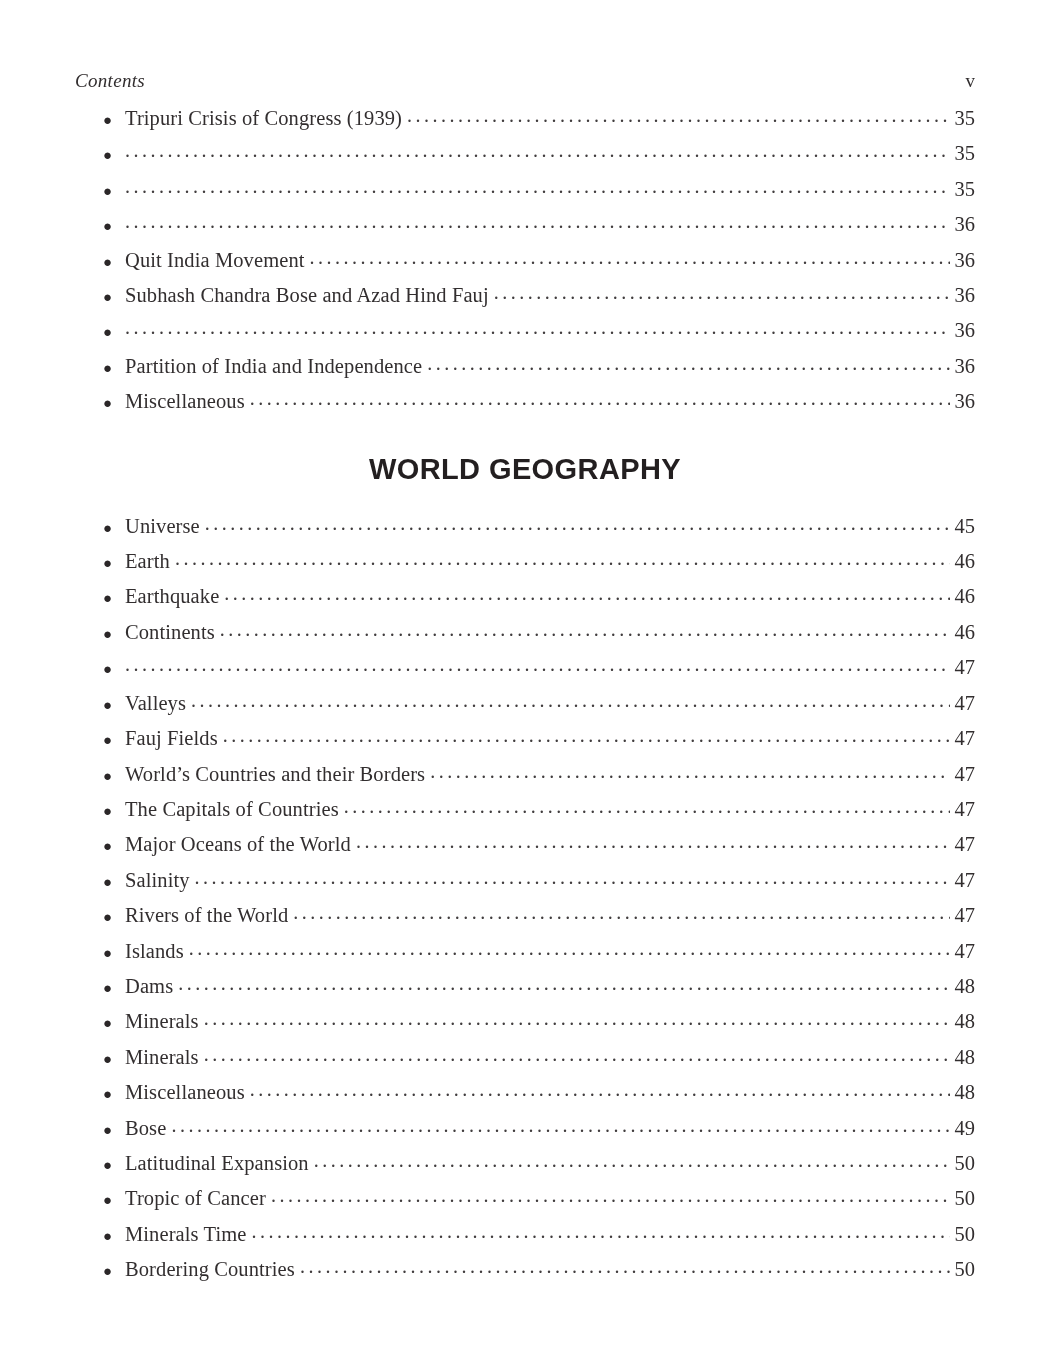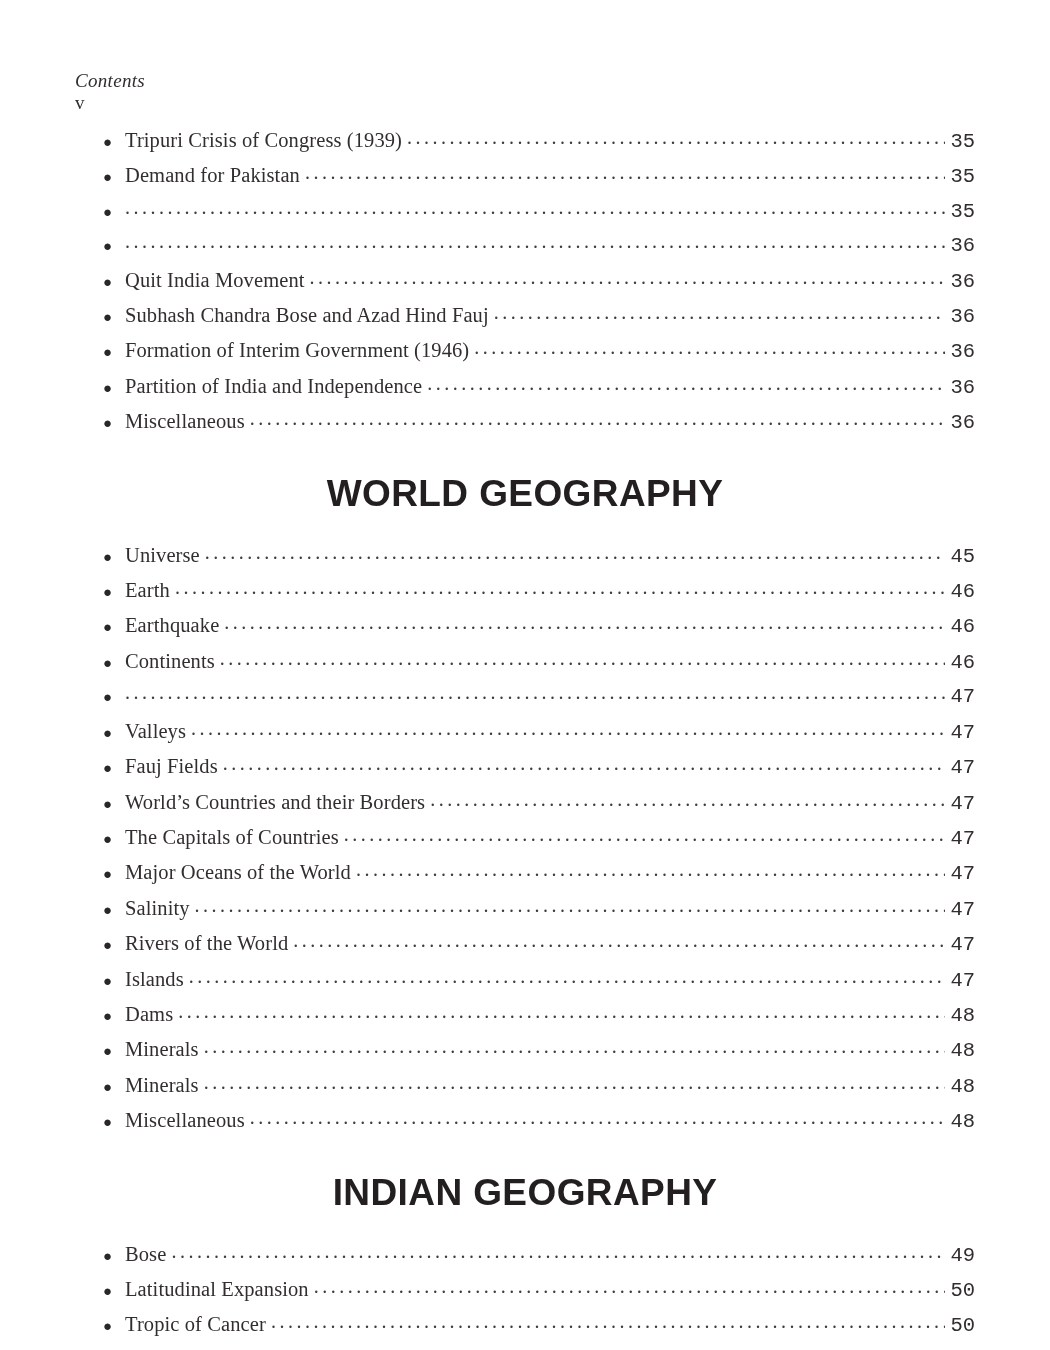--- a/index.html
+++ b/index.html
@@ -19,21 +19,20 @@
     width: 1050px;
     height: 1350px;
     padding: 70px 75px 0 75px;
   }
   .running-header {
     display: flex;
     justify-content: space-between;
     align-items: baseline;
     font-size: 19px;
     margin-bottom: 10px;
-    flex-direction: column;
   }
   .running-header .book-part {
     font-style: italic;
     letter-spacing: 0.3px;
   }
   .running-header .folio {
     font-style: normal;
     font-size: 19px;
   }
   .toc-row {
@@ -69,27 +68,26 @@
     word-spacing: 1.5px;
     color: #413d3e;
     position: absolute;
     left: 0;
     bottom: 5px;
     white-space: nowrap;
   }
   .pagenum {
     flex: 0 0 auto;
     padding-left: 5px;
-    font-family: Liberation Mono, monospace;
   }
   .section-heading {
     text-align: center;
     font-family: "Liberation Sans", sans-serif;
     font-weight: bold;
-    font-size: 37px;
+    font-size: 29px;
     letter-spacing: 0.4px;
     color: #231f20;
     margin: 32px 0 24px 0;
   }
   .toc-section:first-child {
     margin-top: 0;
   }
 </style>
 </head>
 <body>
@@ -102,21 +100,20 @@
   <div id="toc-root">
       <div class="toc-section">
         <div class="toc-row">
           <span class="bullet">●</span>
           <span class="label">Tripuri Crisis of Congress (1939)</span>
           <span class="dots"></span>
           <span class="pagenum">35</span>
         </div>
         <div class="toc-row">
           <span class="bullet">●</span>
-          <span class="label">Demand for Pakistan</span>
           <span class="dots"></span>
           <span class="pagenum">35</span>
         </div>
         <div class="toc-row">
           <span class="bullet">●</span>
           <span class="dots"></span>
           <span class="pagenum">35</span>
         </div>
         <div class="toc-row">
           <span class="bullet">●</span>
@@ -130,21 +127,20 @@
           <span class="pagenum">36</span>
         </div>
         <div class="toc-row">
           <span class="bullet">●</span>
           <span class="label">Subhash Chandra Bose and Azad Hind Fauj</span>
           <span class="dots"></span>
           <span class="pagenum">36</span>
         </div>
         <div class="toc-row">
           <span class="bullet">●</span>
-          <span class="label">Formation of Interim Government (1946)</span>
           <span class="dots"></span>
           <span class="pagenum">36</span>
         </div>
         <div class="toc-row">
           <span class="bullet">●</span>
           <span class="label">Partition of India and Independence</span>
           <span class="dots"></span>
           <span class="pagenum">36</span>
         </div>
         <div class="toc-row">
@@ -252,21 +248,20 @@
           <span class="pagenum">48</span>
         </div>
         <div class="toc-row">
           <span class="bullet">●</span>
           <span class="label">Miscellaneous</span>
           <span class="dots"></span>
           <span class="pagenum">48</span>
         </div>
       </div>
       <div class="toc-section">
-        <div class="section-heading">INDIAN GEOGRAPHY</div>
         <div class="toc-row">
           <span class="bullet">●</span>
           <span class="label">Bose</span>
           <span class="dots"></span>
           <span class="pagenum">49</span>
         </div>
         <div class="toc-row">
           <span class="bullet">●</span>
           <span class="label">Latitudinal Expansion</span>
           <span class="dots"></span>

